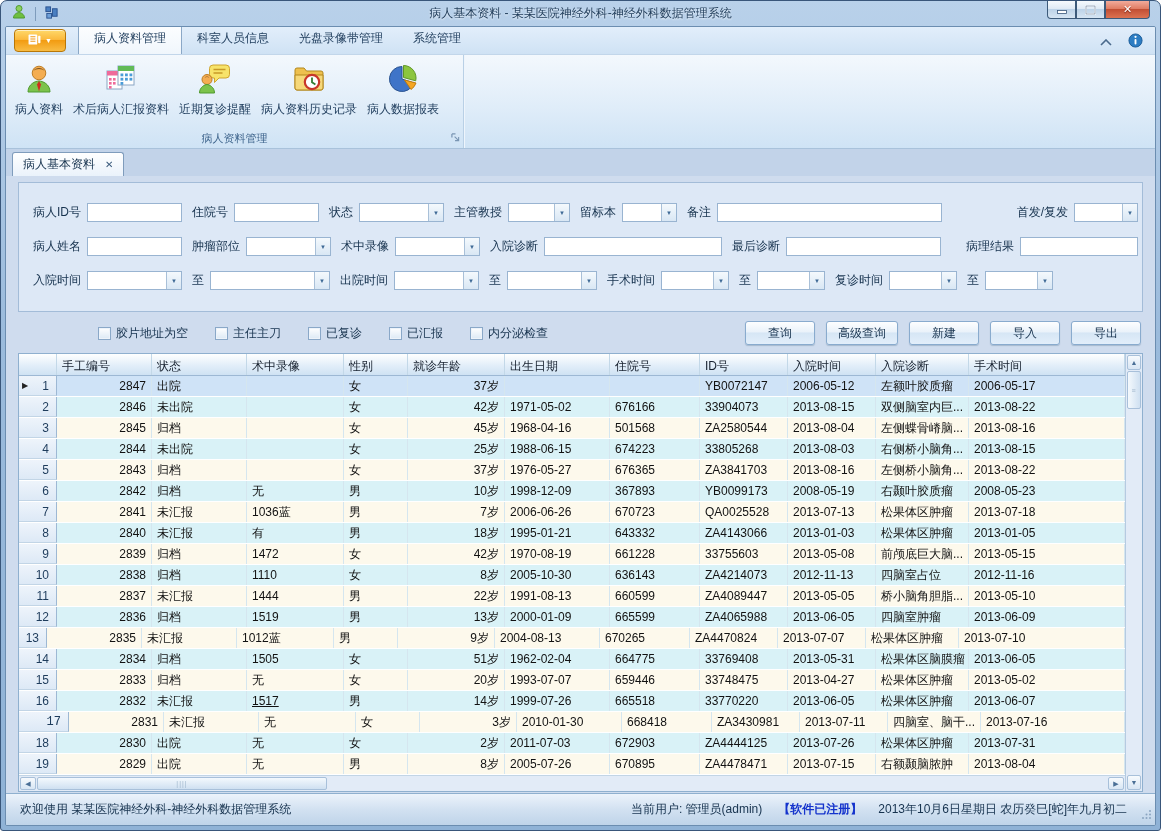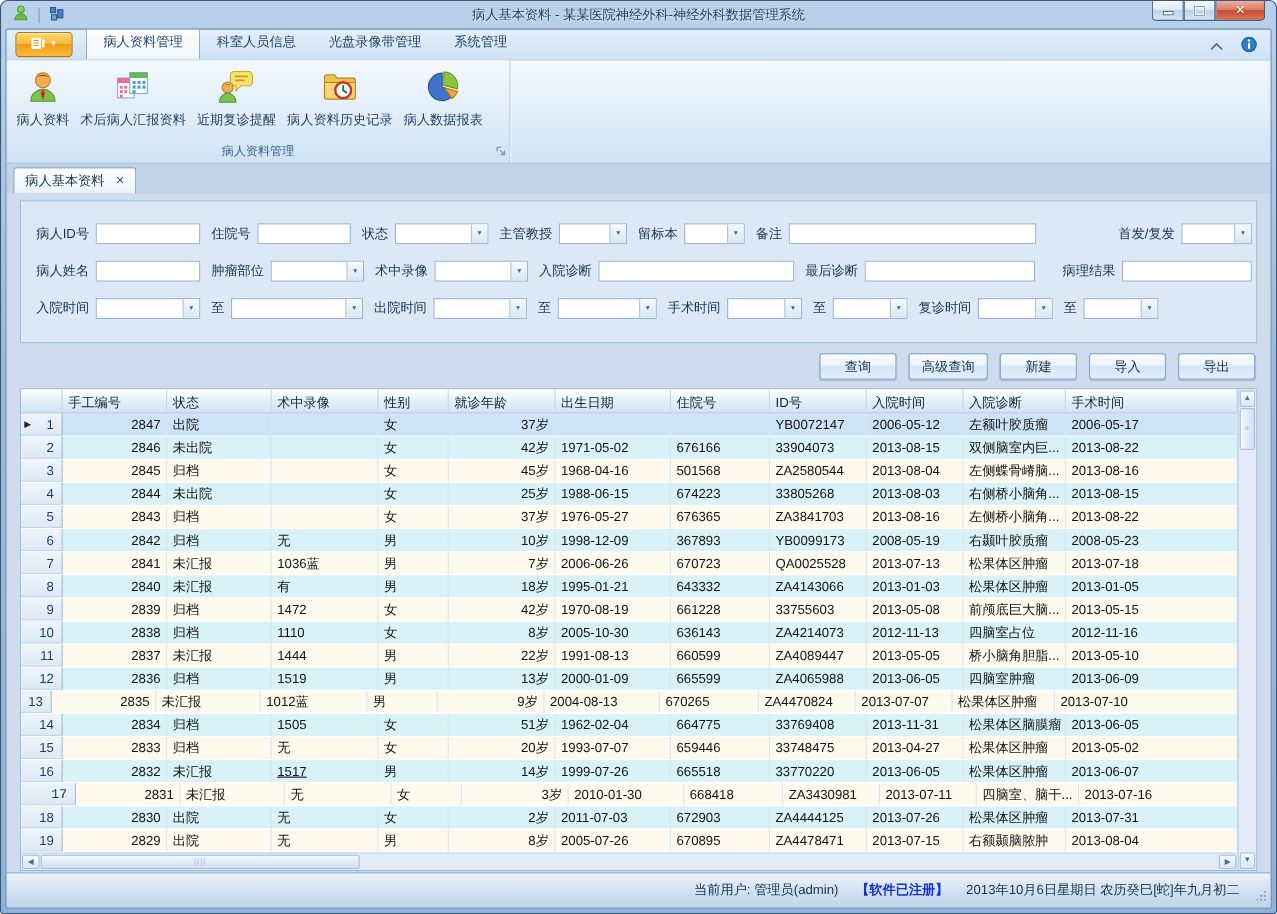--- a/index.html
+++ b/index.html
@@ -312,20 +312,42 @@
               <span class="cb-btn">▼</span>
             </div>
             <span class="f-label">至</span>
             <div class="f-combo" style="width: 68px;">
               <span class="cb-btn">▼</span>
             </div>
           </div>
         </div>
 
       <div class="controls-row">
+        <div class="cb-group" id="checkbox-row">
+            <label class="cb">
+              <span class="cb-box"></span>
+              <span>胶片地址为空</span>
+            </label>
+            <label class="cb">
+              <span class="cb-box"></span>
+              <span>主任主刀</span>
+            </label>
+            <label class="cb">
+              <span class="cb-box"></span>
+              <span>已复诊</span>
+            </label>
+            <label class="cb">
+              <span class="cb-box"></span>
+              <span>已汇报</span>
+            </label>
+            <label class="cb">
+              <span class="cb-box"></span>
+              <span>内分泌检查</span>
+            </label>
+          </div>
         <div class="action-group" id="action-buttons">
             <div class="btn">查询</div>
             <div class="btn">高级查询</div>
             <div class="btn">新建</div>
             <div class="btn">导入</div>
             <div class="btn">导出</div>
           </div>
       </div>
 
       <div class="grid">
@@ -559,21 +581,21 @@
                   <span>14</span>
                 </div>
                 <div class="gcell right" style="width: 95px;">2834</div>
                 <div class="gcell" style="width: 95px;">归档</div>
                 <div class="gcell" style="width: 97px;">1505</div>
                 <div class="gcell" style="width: 64px;">女</div>
                 <div class="gcell right" style="width: 97px;">51岁</div>
                 <div class="gcell" style="width: 105px;">1962-02-04</div>
                 <div class="gcell" style="width: 90px;">664775</div>
                 <div class="gcell" style="width: 88px;">33769408</div>
-                <div class="gcell" style="width: 88px;">2013-11-31</div>
+                <div class="gcell" style="width: 88px;">2013-05-31</div>
                 <div class="gcell" style="width: 93px;">松果体区脑膜瘤</div>
                 <div class="gcell" style="flex: 1 1 0%;">2013-06-05</div>
               </div>
               <div class="grow cream">
                 <div class="gcell rownum" style="width: 38px;">
                   <span>15</span>
                 </div>
                 <div class="gcell right" style="width: 95px;">2833</div>
                 <div class="gcell" style="width: 95px;">归档</div>
                 <div class="gcell" style="width: 97px;">无</div>
@@ -681,20 +703,21 @@
           <div class="pg-btn">&gt;</div>
           <div class="pg-btn">&gt;|</div>
           <div class="btn export-btn">导出当前页</div>
           <div class="btn">导出全部页</div>
         </div>
       </div>
 
     </div>
 
     <div class="statusbar">
+      <span>欢迎使用 某某医院神经外科-神经外科数据管理系统</span>
       <div class="sb-right">
         <span>当前用户: 管理员(admin)</span>
         <span class="registered">【软件已注册】</span>
         <span>2013年10月6日星期日 农历癸巳[蛇]年九月初二</span>
       </div>
       <span class="resize-grip"><svg width="10" height="10" viewBox="0 0 10 10">
             <circle cx="8" cy="2" r="1" fill="#8aa4c0"></circle>
             <circle cx="8" cy="5.5" r="1" fill="#8aa4c0"></circle>
             <circle cx="8" cy="9" r="1" fill="#8aa4c0"></circle>
             <circle cx="4.5" cy="5.5" r="1" fill="#8aa4c0"></circle>

